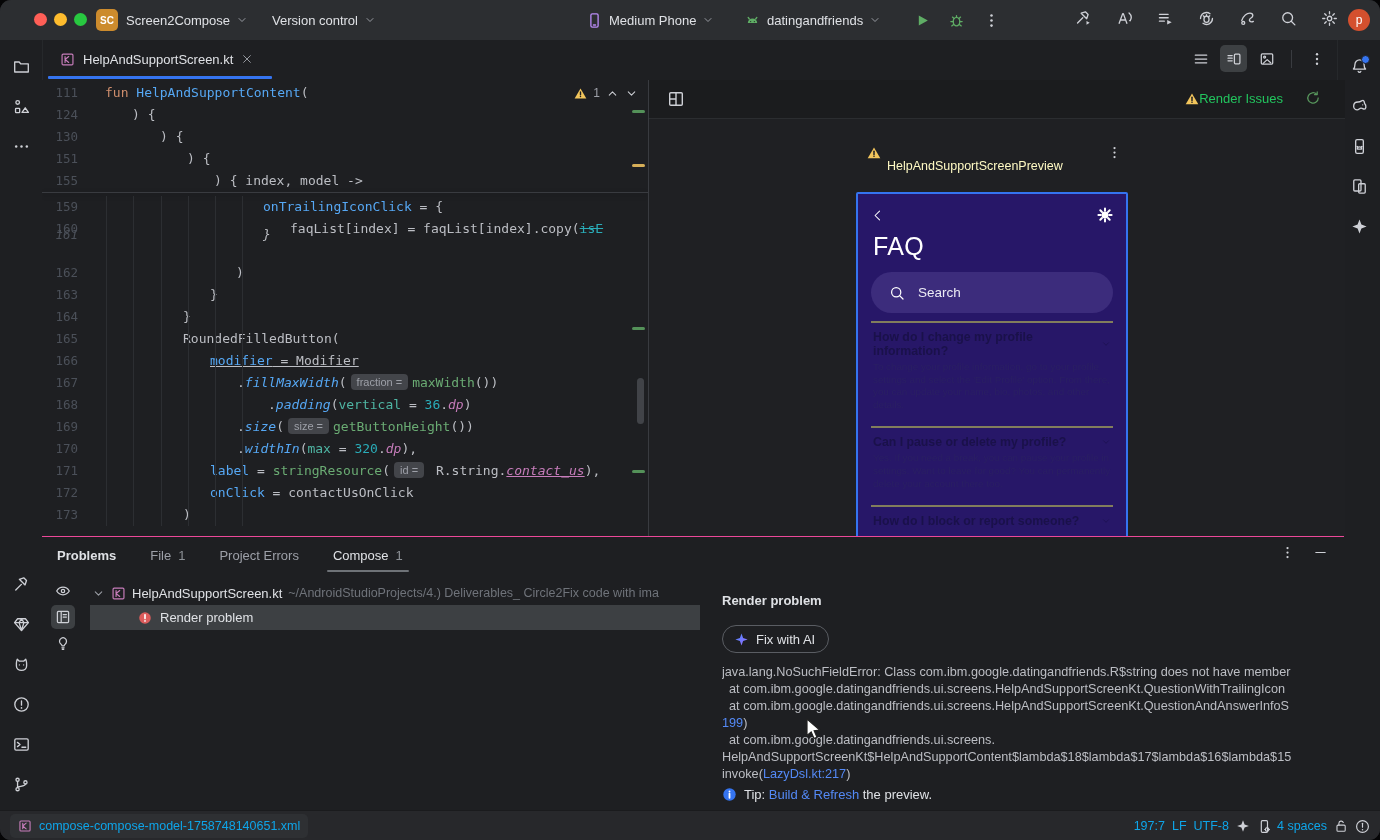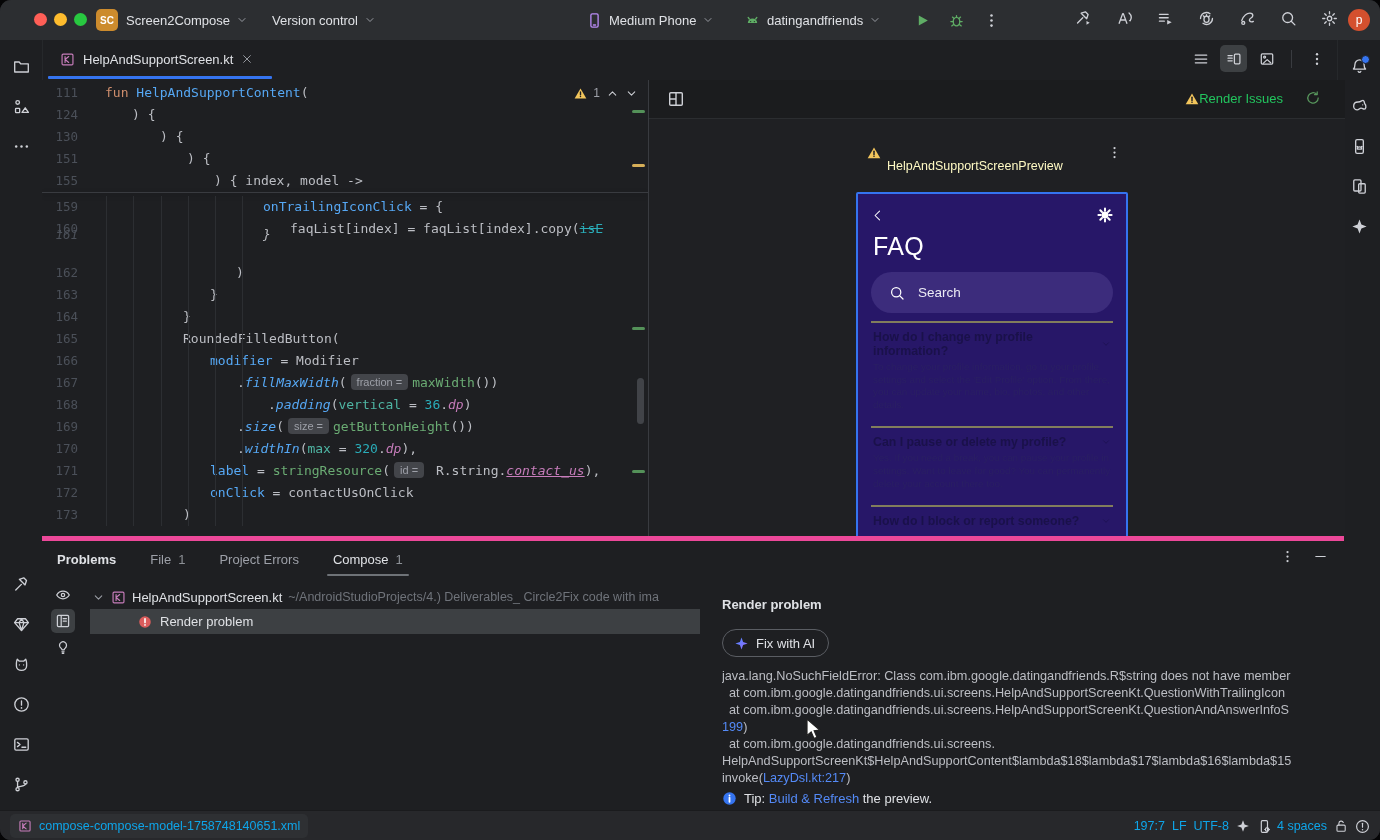--- a/index.html
+++ b/index.html
@@ -63,21 +63,21 @@
   #ph-top{display:flex;justify-content:space-between;align-items:center;height:18px;color:#fff;}
   #ph-title{margin:8px 0 0 2px;height:30px;font-size:25px;color:#fff;letter-spacing:.3px;}
   #ph-search{margin-top:10px;height:41px;border-radius:21px;background:#3c2c7c;display:flex;align-items:center;gap:13px;padding-left:18px;color:#ecebf4;font-size:13.5px;}
   #faq-list{margin-top:8px;}
   .faq-item{border-top:2px solid #827e5c;padding:5px 2px 0;}
   .faq-q{display:flex;justify-content:space-between;align-items:center;font-size:12.3px;font-weight:bold;color:#1a114a;padding:2px 0 3px;}
   .faq-q .ic{width:10px;height:10px;color:#1a114a;opacity:.8;flex:none;}
   .faq-a{font-size:9.8px;line-height:12.6px;color:#2a1f63;padding-bottom:15px;}
   .faq-a:empty{padding-bottom:10px;}
   
-  #problems{position:absolute;left:42px;top:536px;width:1302px;height:274px;background:#1e1f22;border-top:5px solid #ec4899;font-size:13px;}
+  #problems{position:absolute;left:42px;top:536px;width:1302px;height:274px;background:#1e1f22;border-top:1px solid #ec4899;font-size:13px;}
   #pr-tabs{position:absolute;left:15px;top:0;height:36px;display:flex;align-items:center;gap:34px;}
   .pr-tab{display:flex;align-items:center;gap:7px;color:#9da0a8;position:relative;height:36px;}
   .pr-tab .cnt{color:#8c9096;}
   .pr-tab.title{color:#dfe1e5;font-weight:bold;}
   .pr-tab.active{color:#dfe1e5;}
   .pr-tab.active:after{content:"";position:absolute;left:-6px;right:-6px;bottom:1px;height:2px;background:#6e7277;border-radius:1px;}
   #pr-actions{position:absolute;right:16px;top:8px;display:flex;gap:18px;align-items:center;}
   #pr-toolbar{position:absolute;left:0;top:42px;width:42px;display:flex;flex-direction:column;align-items:center;gap:2px;}
   .ptb-btn{width:24px;height:24px;border-radius:5px;display:flex;align-items:center;justify-content:center;color:#ced0d6;}
   .ptb-btn.active{background:#3d4043;}
@@ -417,21 +417,21 @@
       </div>
     <div id="sticky-sep"></div>
     <div id="body-block">
         <div class="code-line" style="top: 116px;"><span class="lnum">159</span><span class="ltxt" style="left: 221px;"><span class="sg-nm">onTrailingIconClick</span><span> = {</span></span></div>
         <div class="code-line" style="top: 138px;"><span class="lnum">160</span><span class="ltxt" style="left: 248px;"><span>faqList[index] = faqList[index].copy(</span><span class="sg-de">isE</span></span></div>
         <div class="code-line" style="top: 144px; font-style: italic;"><span class="lnum">161</span><span class="ltxt" style="left: 221px;"><span>}</span></span></div>
         <div class="code-line" style="top: 182px;"><span class="lnum">162</span><span class="ltxt" style="left: 194px;"><span>)</span></span></div>
         <div class="code-line" style="top: 204px;"><span class="lnum">163</span><span class="ltxt" style="left: 168px;"><span>}</span></span></div>
         <div class="code-line" style="top: 226px;"><span class="lnum">164</span><span class="ltxt" style="left: 141px;"><span>}</span></span></div>
         <div class="code-line" style="top: 248px;"><span class="lnum">165</span><span class="ltxt" style="left: 141px;"><span>RoundedFilledButton(</span></span></div>
-        <div class="code-line" style="top: 270px;"><span class="lnum">166</span><span class="ltxt" style="left: 168px;"><span class="sg-nm">modifier</span><span> = Modifier</span></span></div>
+        <div class="code-line" style="top: 270px;"><span class="lnum">166</span><span class="ltxt" style="left: 168px; text-decoration: underline;"><span class="sg-nm">modifier</span><span> = Modifier</span></span></div>
         <div class="code-line" style="top: 292px;"><span class="lnum">167</span><span class="ltxt" style="left: 195px;"><span>.</span><span class="sg-ex">fillMaxWidth</span><span>(</span><span class="sg-hi">fraction =</span><span class="sg-ca">maxWidth</span><span>())</span></span></div>
         <div class="code-line" style="top: 314px;"><span class="lnum">168</span><span class="ltxt" style="left: 195px; margin-left: 31px;"><span>.</span><span class="sg-ex">padding</span><span>(</span><span class="sg-na">vertical</span><span> = </span><span class="sg-nu">36</span><span>.</span><span class="sg-pr">dp</span><span>)</span></span></div>
         <div class="code-line" style="top: 336px;"><span class="lnum">169</span><span class="ltxt" style="left: 195px;"><span>.</span><span class="sg-ex">size</span><span>(</span><span class="sg-hi">size =</span><span class="sg-ca">getButtonHeight</span><span>())</span></span></div>
         <div class="code-line" style="top: 358px;"><span class="lnum">170</span><span class="ltxt" style="left: 195px;"><span>.</span><span class="sg-ex">widthIn</span><span>(</span><span class="sg-na">max</span><span> = </span><span class="sg-nu">320</span><span>.</span><span class="sg-pr">dp</span><span>),</span></span></div>
         <div class="code-line" style="top: 380px;"><span class="lnum">171</span><span class="ltxt" style="left: 168px;"><span class="sg-nm">label</span><span> = </span><span class="sg-ca">stringResource</span><span>(</span><span class="sg-hi">id =</span><span> R.string.</span><span class="sg-pu">contact_us</span><span>),</span></span></div>
         <div class="code-line" style="top: 402px;"><span class="lnum">172</span><span class="ltxt" style="left: 168px;"><span class="sg-nm">onClick</span><span> = contactUsOnClick</span></span></div>
         <div class="code-line" style="top: 424px;"><span class="lnum">173</span><span class="ltxt" style="left: 141px;"><span>)</span></span></div>
       </div>
     <div id="inspect-widget">
       <span class="ic" style="width:13px;height:13px;">

